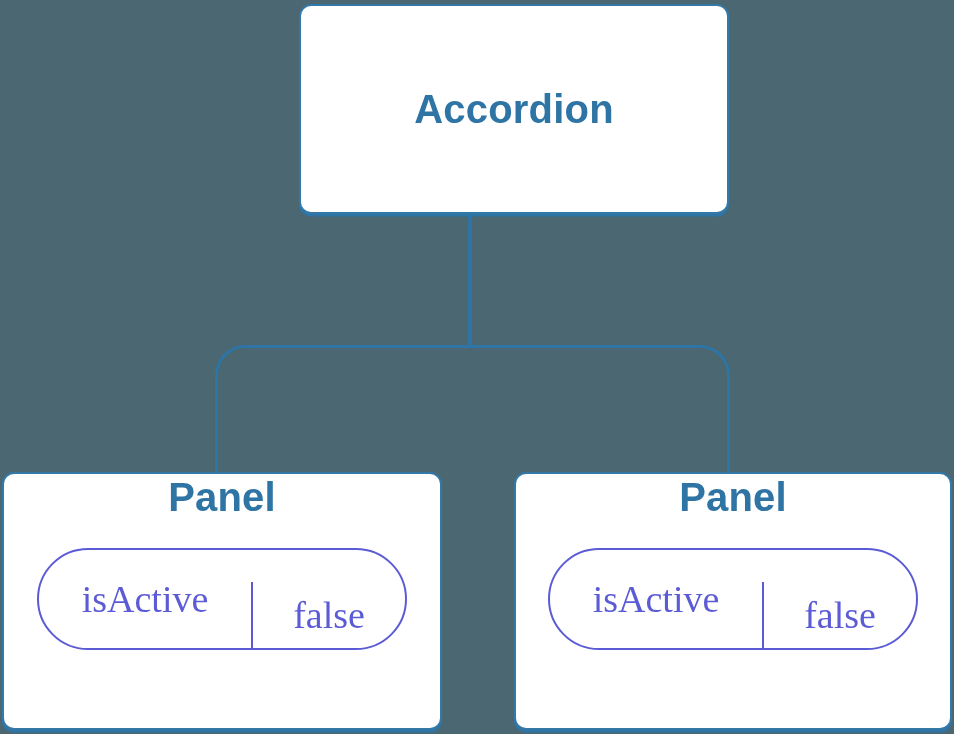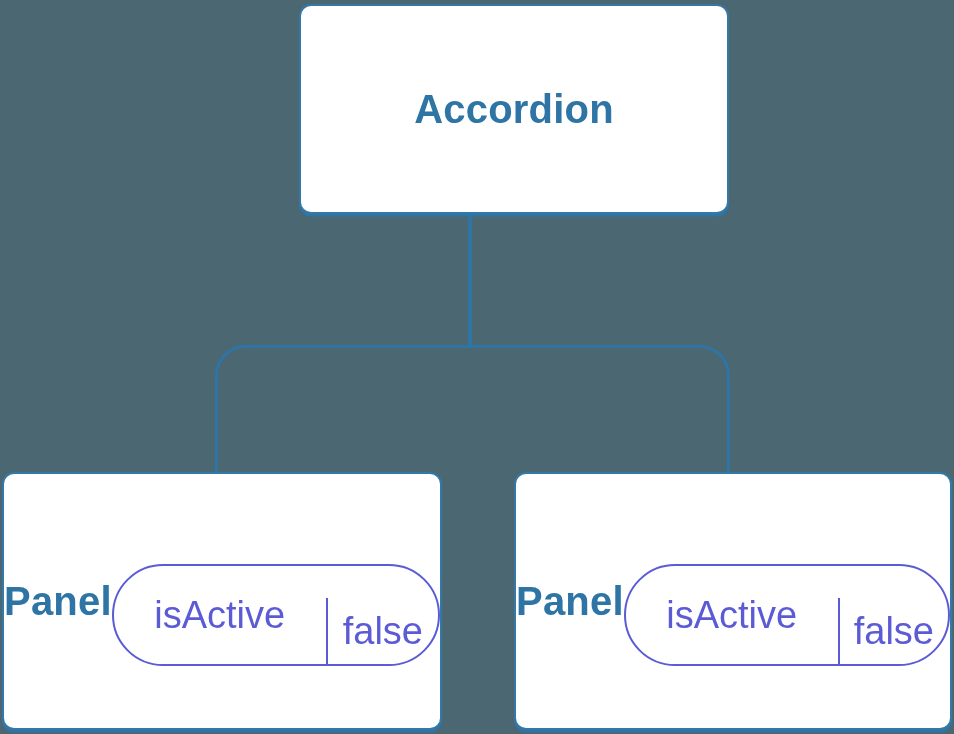--- a/index.html
+++ b/index.html
@@ -58,20 +58,21 @@
     border-top: 3.5px solid var(--line-blue);
     border-left: 3.5px solid var(--line-blue);
     border-right: 3.5px solid var(--line-blue);
     border-bottom: none;
     border-radius: 30px 30px 0 0;
   }
   .panel-node {
     top: 472px;
     width: 440px; height: 258px;
     display: flex;
+    flex-direction: column;
     align-items: center;
   }
   .panel-node.first  { left: 2px; }
   .panel-node.second { left: 514px; width: 438px; }
   .panel-title {
     text-align: center;
   }
   .state-pill {
     margin-top: 28px;
     width: 370px;
@@ -84,20 +85,21 @@
     background: var(--node-bg);
   }
   .pill-cell {
     display: flex;
     align-items: center;
     justify-content: center;
     color: var(--purple);
     font-size: 38px;
     font-weight: 400;
     white-space: nowrap;
+    font-family: Liberation Serif, serif;
   }
   .pill-cell.key { width: 212px; }
   .pill-cell.value {
     flex: 1;
     border-left: 2px solid var(--purple);
     margin-top: 32px;
   }
 </style>
 </head>
 <body>

